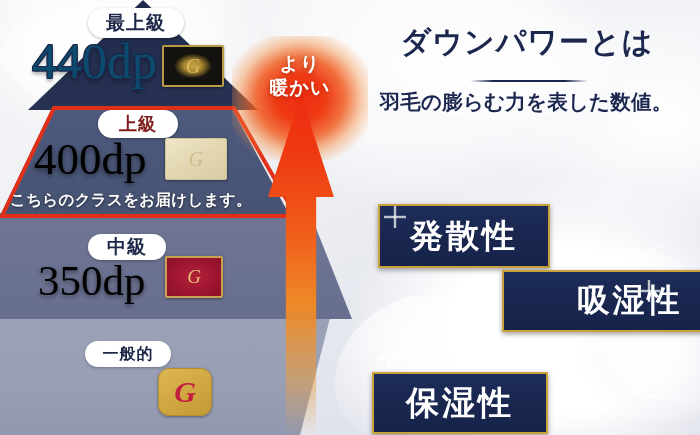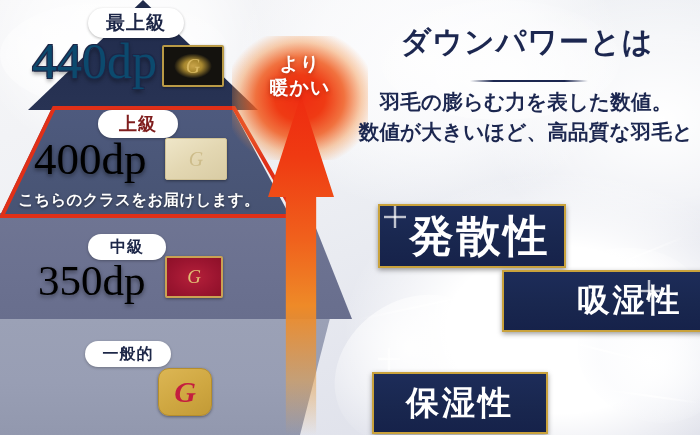--- a/index.html
+++ b/index.html
@@ -64,33 +64,33 @@
     background:linear-gradient(180deg,#202b4b 0%,#242f50 55%,#283354 100%);
     clip-path:polygon(50% 0,100% 100%,0 100%);}
 
   
   .pill{position:absolute;background:#fff;border-radius:999px;
         display:flex;align-items:center;justify-content:center;
         box-shadow:0 1px 3px rgba(0,0,0,.28);
         font-family:"DejaVu Serif","Liberation Serif",serif;font-weight:700;letter-spacing:1px;}
   .pill-top{left:88px;top:8px;width:96px;height:30px;font-size:19px;color:#1d2748;}
   .pill-up{left:98px;top:110px;width:80px;height:28px;font-size:18px;color:#7f1d1d;}
-  .pill-mid{left:88px;top:234px;width:78px;height:26px;font-size:16px;color:#1d2748;}
+  .pill-mid{left:88px;top:234px;width:78px;height:26px;font-size:19px;color:#1d2748;}
   .pill-gen{left:85px;top:341px;width:86px;height:26px;font-size:16px;color:#1d2748;}
 
   
   .dp{position:absolute;font-family:"Liberation Serif","DejaVu Serif",serif;
       color:#000000;line-height:1;white-space:nowrap;}
   .dp440{left:32px;top:36px;font-size:50px;color:#0c4a6e;
          text-shadow:-1px -1px 0 #1d2748,1px -1px 0 #1d2748,-1px 1px 0 #1d2748,1px 1px 0 #1d2748,0 3px 4px rgba(0,0,0,.45);}
   .dp400{left:34px;top:137px;font-size:45px;text-shadow:0 2px 4px rgba(0,0,0,.5);}
   .dp350{left:38px;top:259px;font-size:43px;text-shadow:0 2px 4px rgba(0,0,0,.45);}
   .dp300{left:38px;top:366px;font-size:40px;text-shadow:0 2px 4px rgba(0,0,0,.4);}
 
-  .deliver{position:absolute;left:10px;top:190px;width:258px;text-align:center;
+  .deliver{position:absolute;left:10px;top:190px;width:258px;text-align:left;
       color:#fff;font-size:15.5px;font-weight:700;letter-spacing:.3px;
       font-family:"DejaVu Serif","Liberation Serif",serif;
       text-shadow:0 1px 3px rgba(0,0,0,.55);}
 
   
   .emblem{position:absolute;box-shadow:0 1px 3px rgba(0,0,0,.4);}
   .em440{left:162px;top:45px;width:58px;height:38px;border-radius:2px;
          background:
            radial-gradient(ellipse at 50% 50%,#c9a44a 0%,#a8882f 22%,rgba(168,136,47,0) 46%),
            linear-gradient(#14120e,#14120e);
@@ -135,21 +135,21 @@
      font-size:20.5px;line-height:1.45;color:#1c2750;letter-spacing:.2px;}
   .body div{white-space:nowrap;}
 
   
   .badge{position:absolute;display:flex;align-items:center;justify-content:center;
      background:linear-gradient(180deg,#1d2c59 0%,#19274f 55%,#16224a 100%);
      border:2px solid #c9a23c;
      box-shadow:0 2px 5px rgba(0,0,0,.38);
      color:#fff;font-weight:700;letter-spacing:3px;
      font-family:"DejaVu Serif","Liberation Serif",serif;}
-  .b1{left:378px;top:204px;width:168px;height:60px;font-size:44px;padding-left:16px;}
+  .b1{left:378px;top:204px;width:168px;height:60px;font-size:33px;}
   .b2{left:502px;top:270px;width:162px;height:58px;font-size:32px;padding-left:45px;}
   .b3{left:372px;top:344px;width:172px;height:58px;font-size:33px;margin-top:28px;}
   .sparkle{position:absolute;width:22px;height:22px;pointer-events:none;
      background:
        linear-gradient(0deg,rgba(255,255,255,0) 42%,#fff 50%,rgba(255,255,255,0) 58%),
        linear-gradient(90deg,rgba(255,255,255,0) 42%,#fff 50%,rgba(255,255,255,0) 58%);}
   .s1{left:384px;top:206px;}
   .s2{left:638px;top:280px;}
   .s3{left:378px;top:348px;}
 </style>
@@ -201,21 +201,20 @@
   <div class="arrow"></div>
   <div class="warm">
     <div>より</div>
     <div>暖かい</div>
   </div>
 
   <div class="headline">ダウンパワーとは</div>
   <div class="rule"></div>
   <div class="body">
     <div>羽毛の膨らむ力を表した数値。</div>
-    <div>数値が大きいほど、高品質な羽毛と</div>
   </div>
 
   <div class="badge b1">発散性</div>
   <div class="sparkle s1"></div>
 
   <div class="badge b2">吸湿性</div>
   <div class="sparkle s2"></div>
 
   <div class="badge b3">保湿性</div>
   <div class="sparkle s3"></div>

